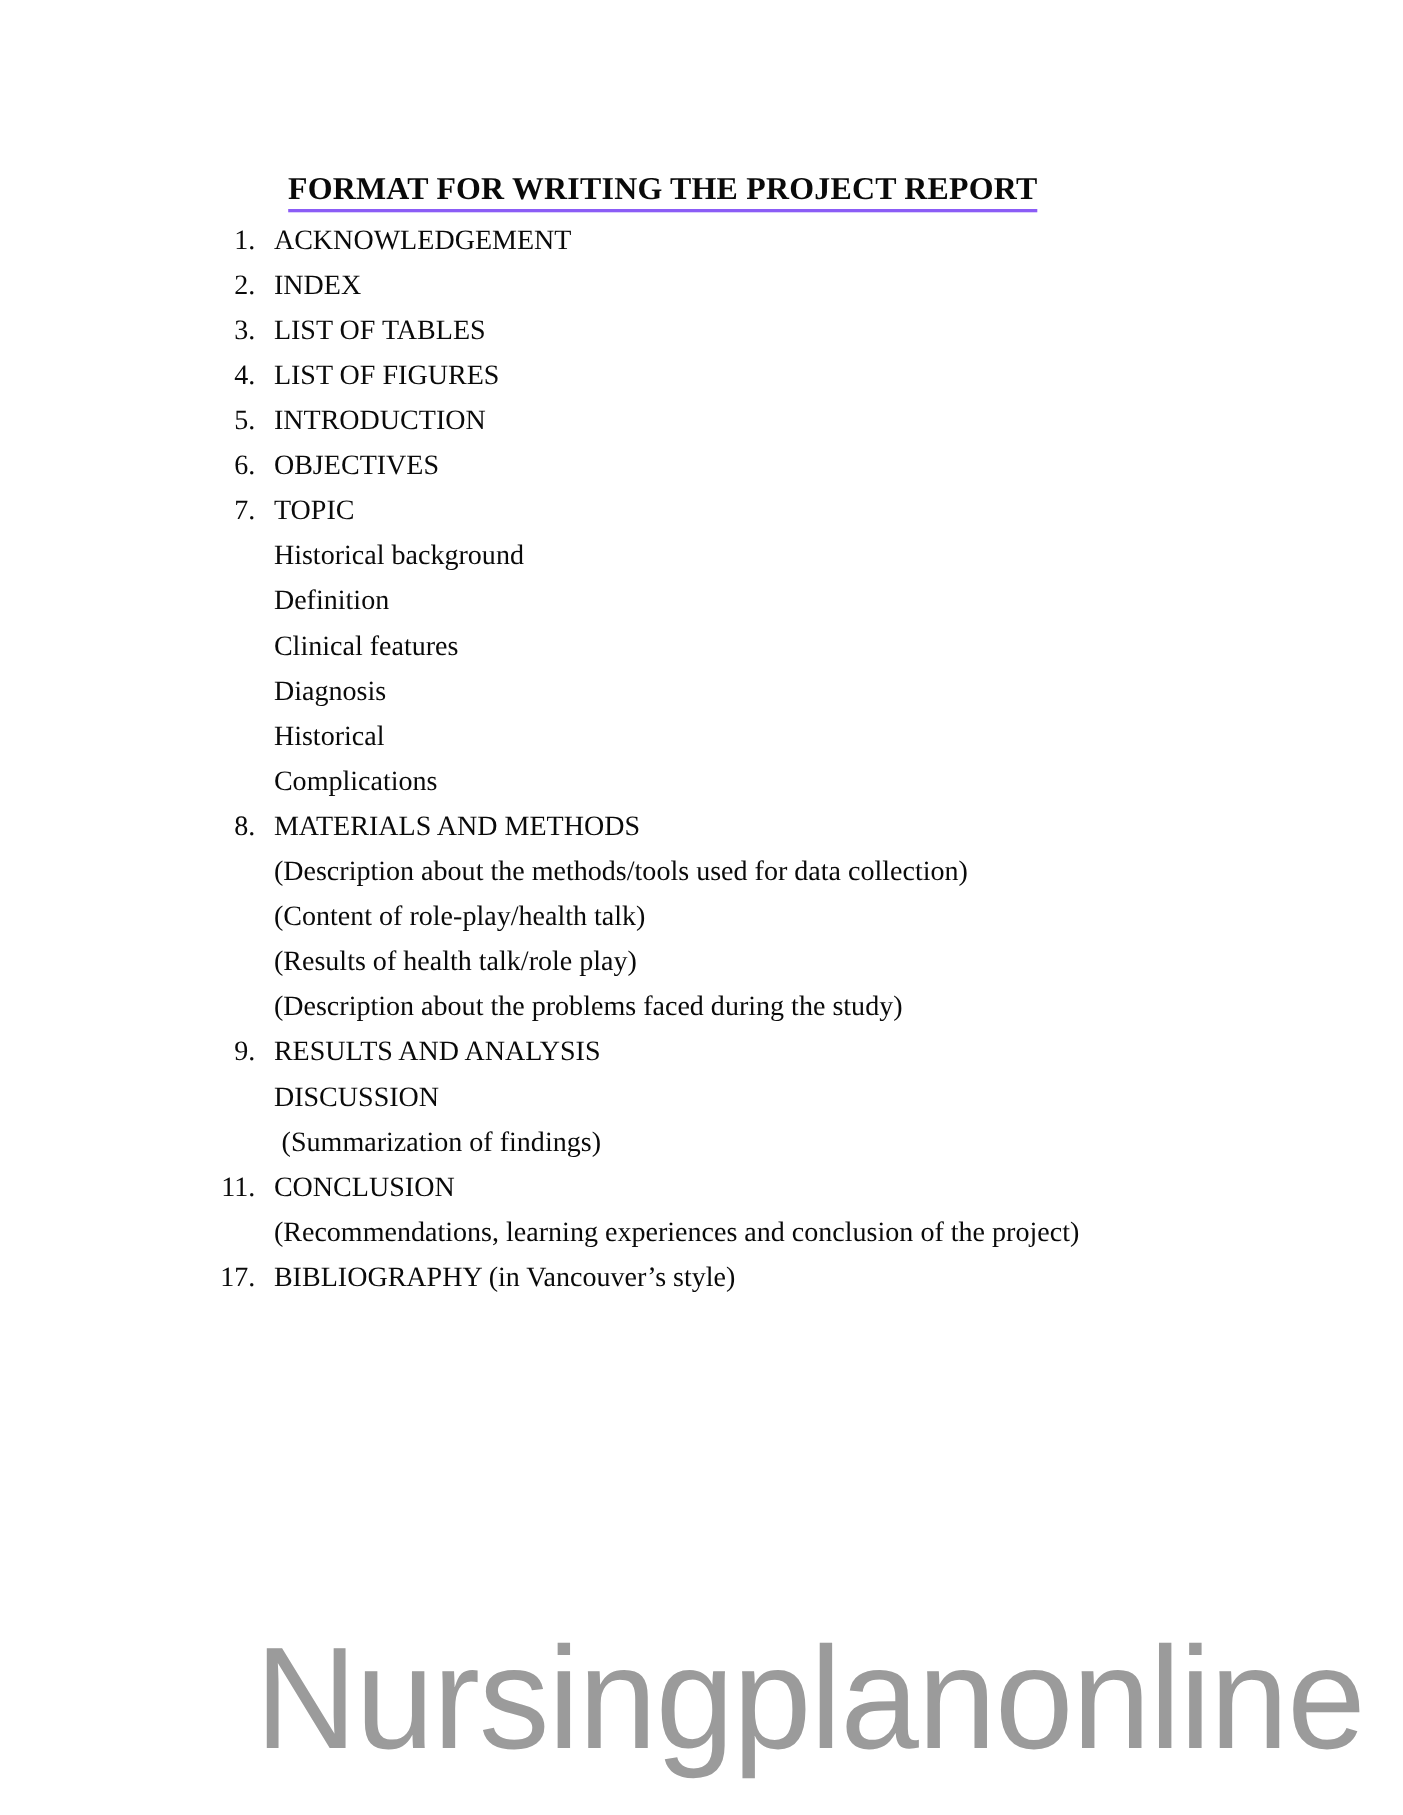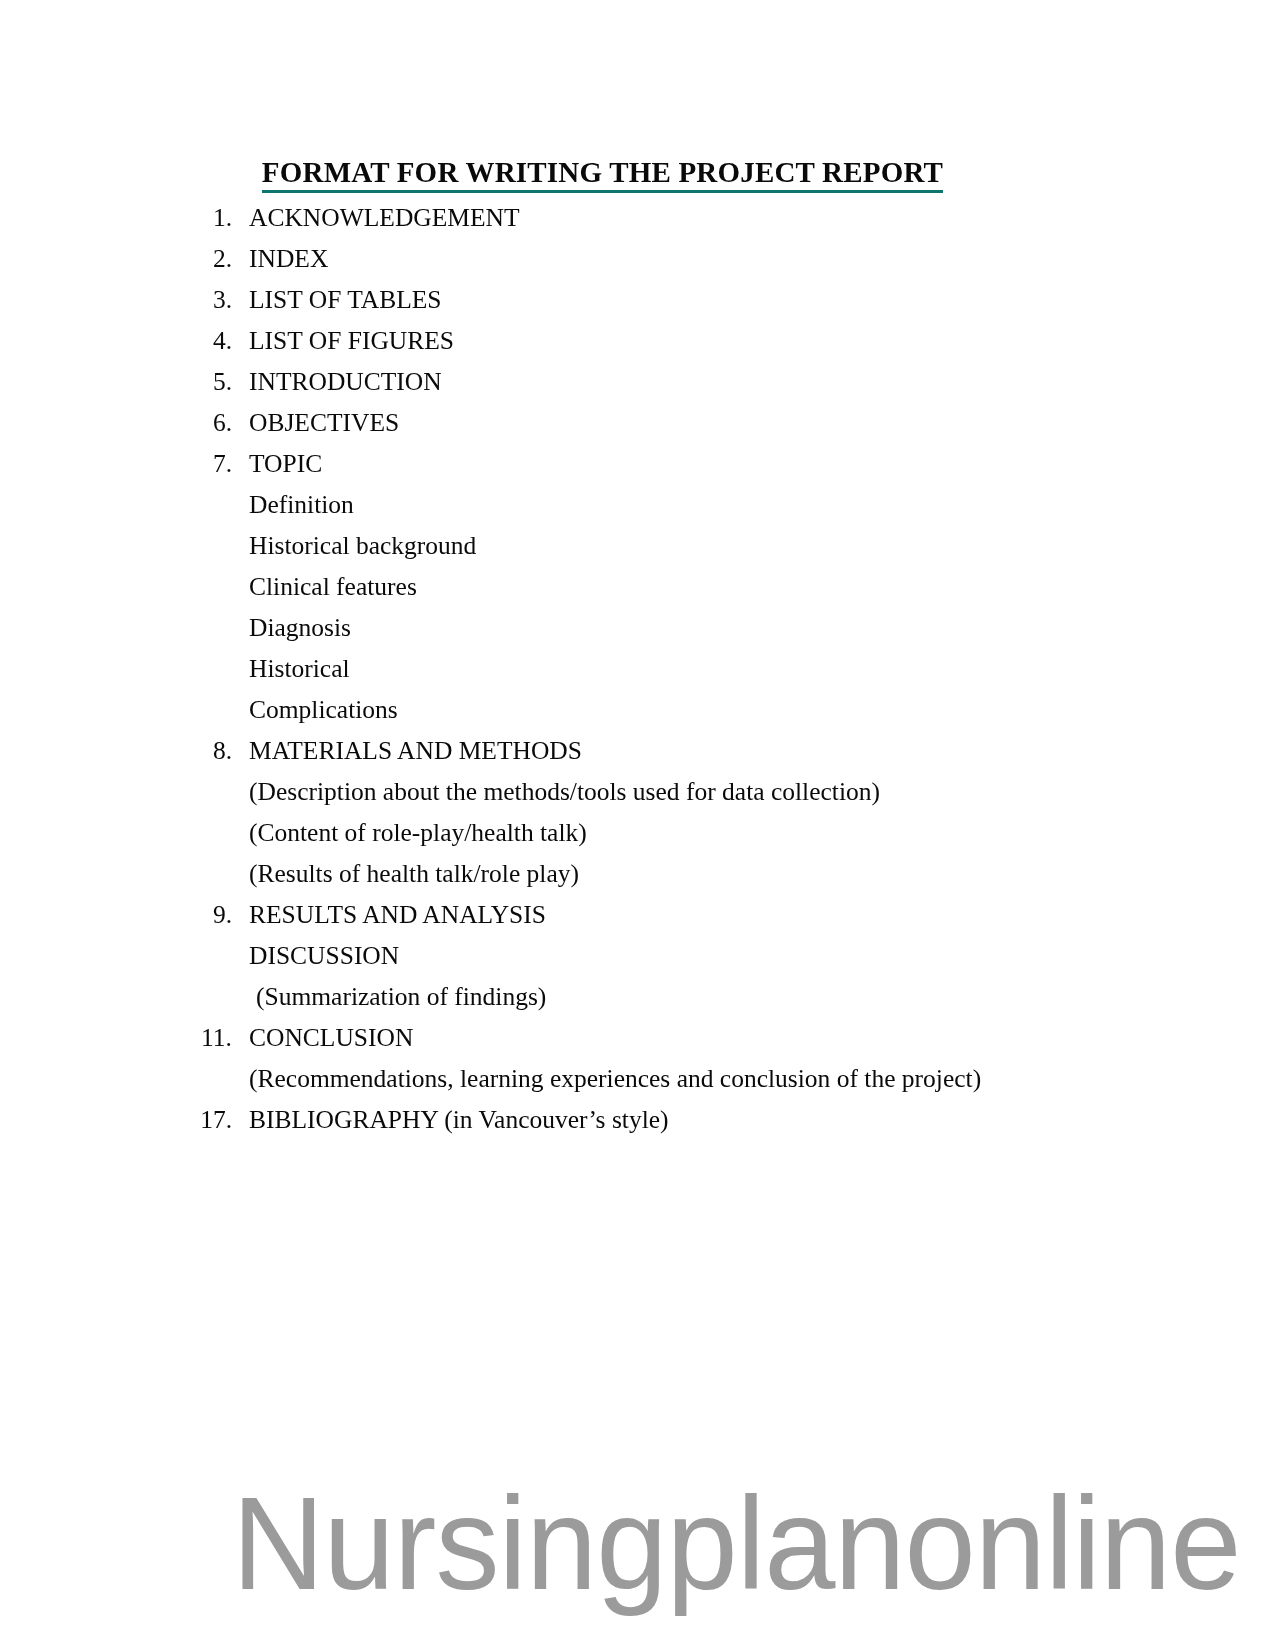--- a/index.html
+++ b/index.html
@@ -33,21 +33,21 @@
     width: 1205px;
     text-align: center;
     font-size: 29px;
     font-weight: bold;
     letter-spacing: 0.2px;
     line-height: 1.12;
     white-space: nowrap;
   }
   .doc-title .title-inner {
     display: inline-block;
-    border-bottom: 3px solid #0f766e;
+    border-bottom: 3px solid #8b5cf6;
     padding-bottom: 1px;
   }
 
   
   .outline {
     position: absolute;
     top: 197px;
     left: 0;
     width: 1275px;
   }
@@ -117,30 +117,31 @@
   </h1>
 
   <div class="outline" id="outline-root">
       <div class="line item"><span class="num">1.</span><span class="label">ACKNOWLEDGEMENT</span></div>
       <div class="line item"><span class="num">2.</span><span class="label">INDEX</span></div>
       <div class="line item"><span class="num">3.</span><span class="label">LIST OF TABLES</span></div>
       <div class="line item"><span class="num">4.</span><span class="label">LIST OF FIGURES</span></div>
       <div class="line item"><span class="num">5.</span><span class="label">INTRODUCTION</span></div>
       <div class="line item"><span class="num">6.</span><span class="label">OBJECTIVES</span></div>
       <div class="line item"><span class="num">7.</span><span class="label">TOPIC</span></div>
+      <div class="line sub">Historical background</div>
       <div class="line sub">Definition</div>
-      <div class="line sub">Historical background</div>
       <div class="line sub">Clinical features</div>
       <div class="line sub">Diagnosis</div>
       <div class="line sub">Historical</div>
       <div class="line sub">Complications</div>
       <div class="line item bold"><span class="num">8.</span><span class="label">MATERIALS AND METHODS</span></div>
       <div class="line note">(Description about the methods/tools used for data collection)</div>
       <div class="line note">(Content of role-play/health talk)</div>
       <div class="line note">(Results of health talk/role play)</div>
+      <div class="line note">(Description about the problems faced during the study)</div>
       <div class="line item"><span class="num">9.</span><span class="label">RESULTS AND ANALYSIS</span></div>
       <div class="line item"><span class="label">DISCUSSION</span></div>
       <div class="line note indent">(Summarization of findings)</div>
       <div class="line item"><span class="num">11.</span><span class="label">CONCLUSION</span></div>
       <div class="line note">(Recommendations, learning experiences and conclusion of the project)</div>
       <div class="line item"><span class="num">17.</span><span class="label">BIBLIOGRAPHY (in Vancouver’s style)</span></div>
     </div>
 
   <div class="watermark">Nursingplanonline</div>
 

